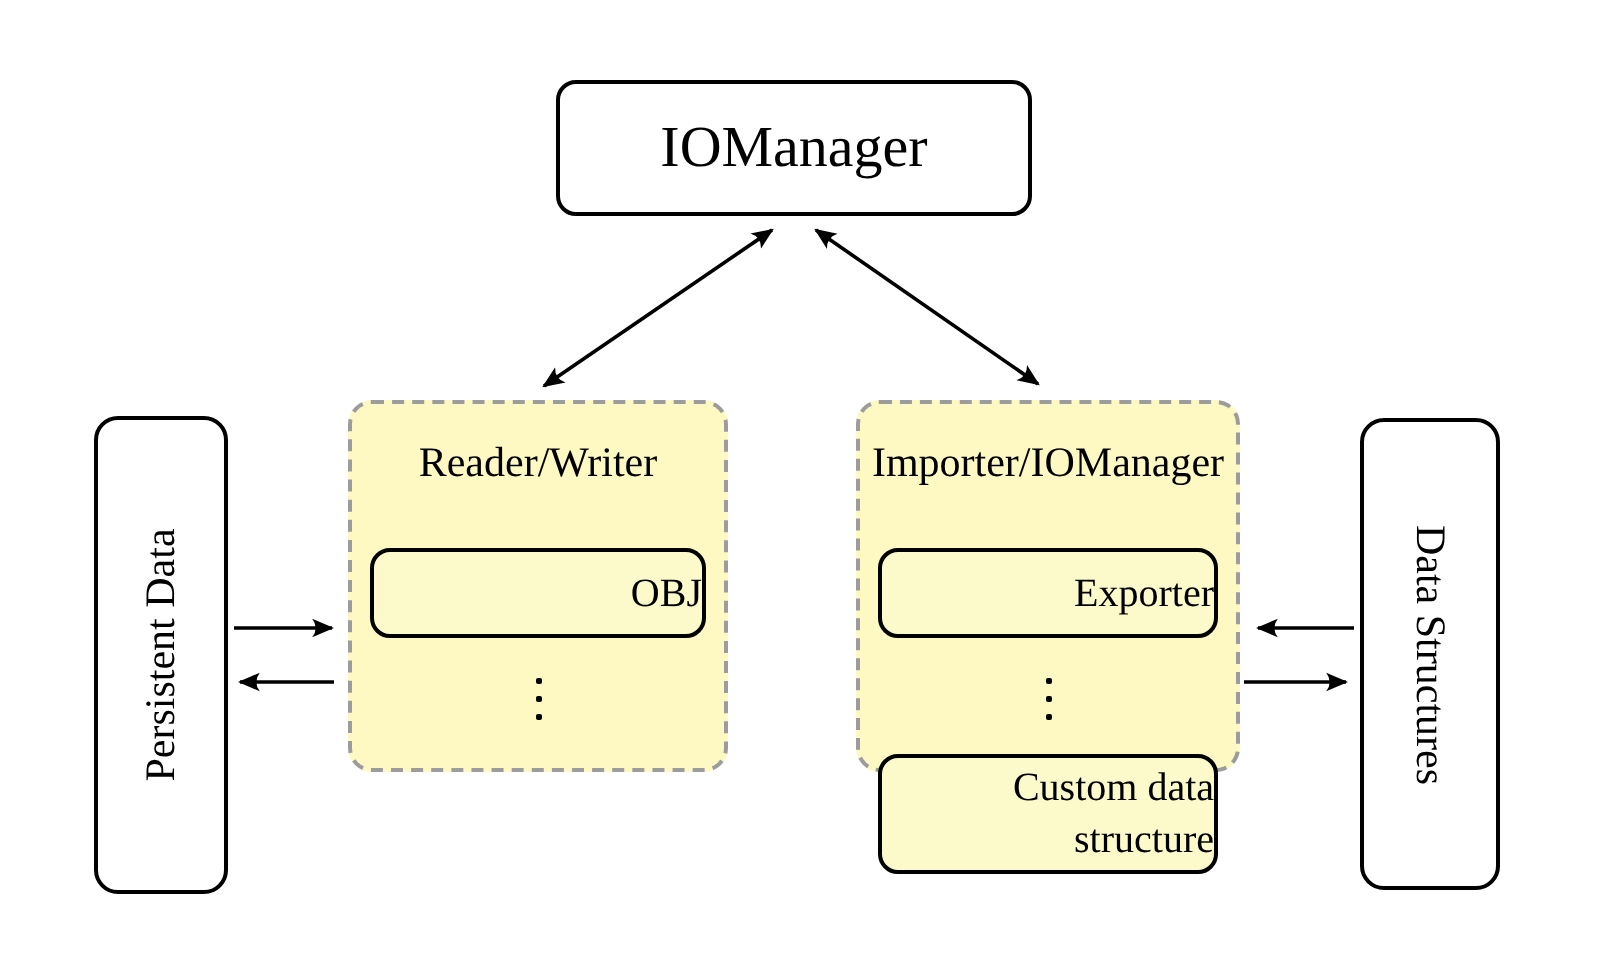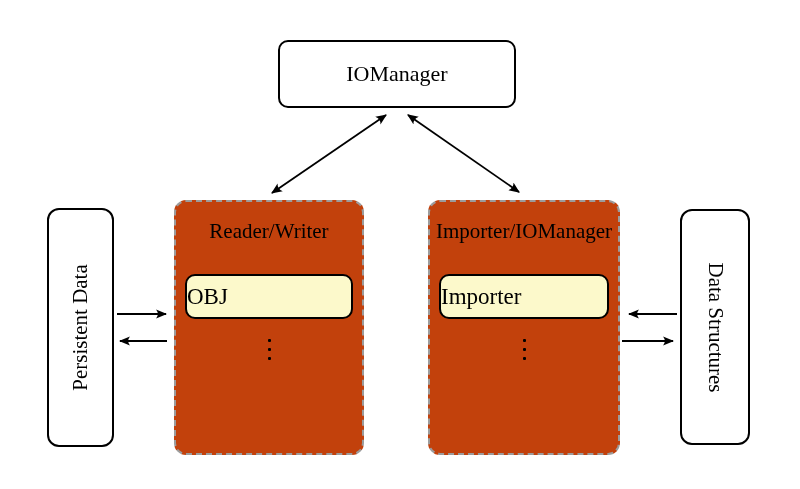--- a/index.html
+++ b/index.html
@@ -22,37 +22,37 @@
     background: #ffffff;
     border: 2.5px solid #000000;
     box-sizing: border-box;
     display: flex;
     align-items: center;
     justify-content: center;
   }
   #iomanager-node {
     left: 278px; top: 40px; width: 238px; height: 68px;
     border-radius: 10px;
-    font-size: 22px;
+    font-size: 29px;
   }
   .side-node {
     border-radius: 12px;
     font-size: 21px;
   }
   #persistent-data-node { left: 47px; top: 208px; width: 67px; height: 239px; }
   #data-structures-node { left: 680px; top: 209px; width: 70px; height: 236px; }
   .rot-ccw { transform: rotate(-90deg); white-space: nowrap; }
   .rot-cw  { transform: rotate(90deg);  white-space: nowrap; }
 
   
   .group {
     position: absolute;
     top: 200px;
-    height: 255px;
-    background: #c2410c;
+    height: 186px;
+    background: #fef9c3;
     border: 2px dashed #9C9C9C;
     border-radius: 12px;
     box-sizing: border-box;
   }
   #group-reader-writer     { left: 174px; width: 190px; }
   #group-importer-exporter { left: 428px; width: 192px; }
   .group-title {
     position: absolute;
     top: 17px; left: 0;
     width: 100%;
@@ -61,24 +61,24 @@
   }
   .item {
     position: absolute;
     left: 9px; right: 9px;
     background: #FCF9CB;
     border: 2.5px solid #000000;
     border-radius: 10px;
     box-sizing: border-box;
     display: flex;
     flex-direction: column;
-    align-items: flex-start;
+    align-items: flex-end;
     justify-content: center;
     text-align: center;
-    font-size: 23px;
+    font-size: 20px;
     line-height: 26px;
   }
   .item-top    { top: 72px;  height: 45px; }
   .item-bottom { top: 175px; height: 60px; }
 
   
   .vdots {
     position: absolute;
     top: 137px; left: 0;
     width: 100%;
@@ -130,26 +130,30 @@
     <div class="vdots">
       <span class="dot"></span>
       <span class="dot"></span>
       <span class="dot"></span>
     </div>
   </div>
 
   <div class="group" id="group-importer-exporter">
     <div class="group-title">Importer/IOManager</div>
     <div class="item item-top">
-      <span>Importer</span>
+      <span>Exporter</span>
     </div>
     <div class="vdots">
       <span class="dot"></span>
       <span class="dot"></span>
       <span class="dot"></span>
+    </div>
+    <div class="item item-bottom">
+      <span>Custom data</span>
+      <span>structure</span>
     </div>
   </div>
 
   <svg id="arrow-layer" viewBox="0 0 800 489" xmlns="http://www.w3.org/2000/svg">
     <defs>
       <marker id="ah" viewBox="0 0 10 10" refX="9" refY="5" markerWidth="11" markerHeight="11" markerUnits="userSpaceOnUse" orient="auto-start-reverse">
         <path d="M0,0.8 L10,5 L0,9.2 Q3.2,5 0,0.8 Z" fill="#000000"></path>
       </marker>
     </defs>
     <line x1="386" y1="115" x2="272" y2="193" marker-start="url(#ah)" marker-end="url(#ah)"></line>

